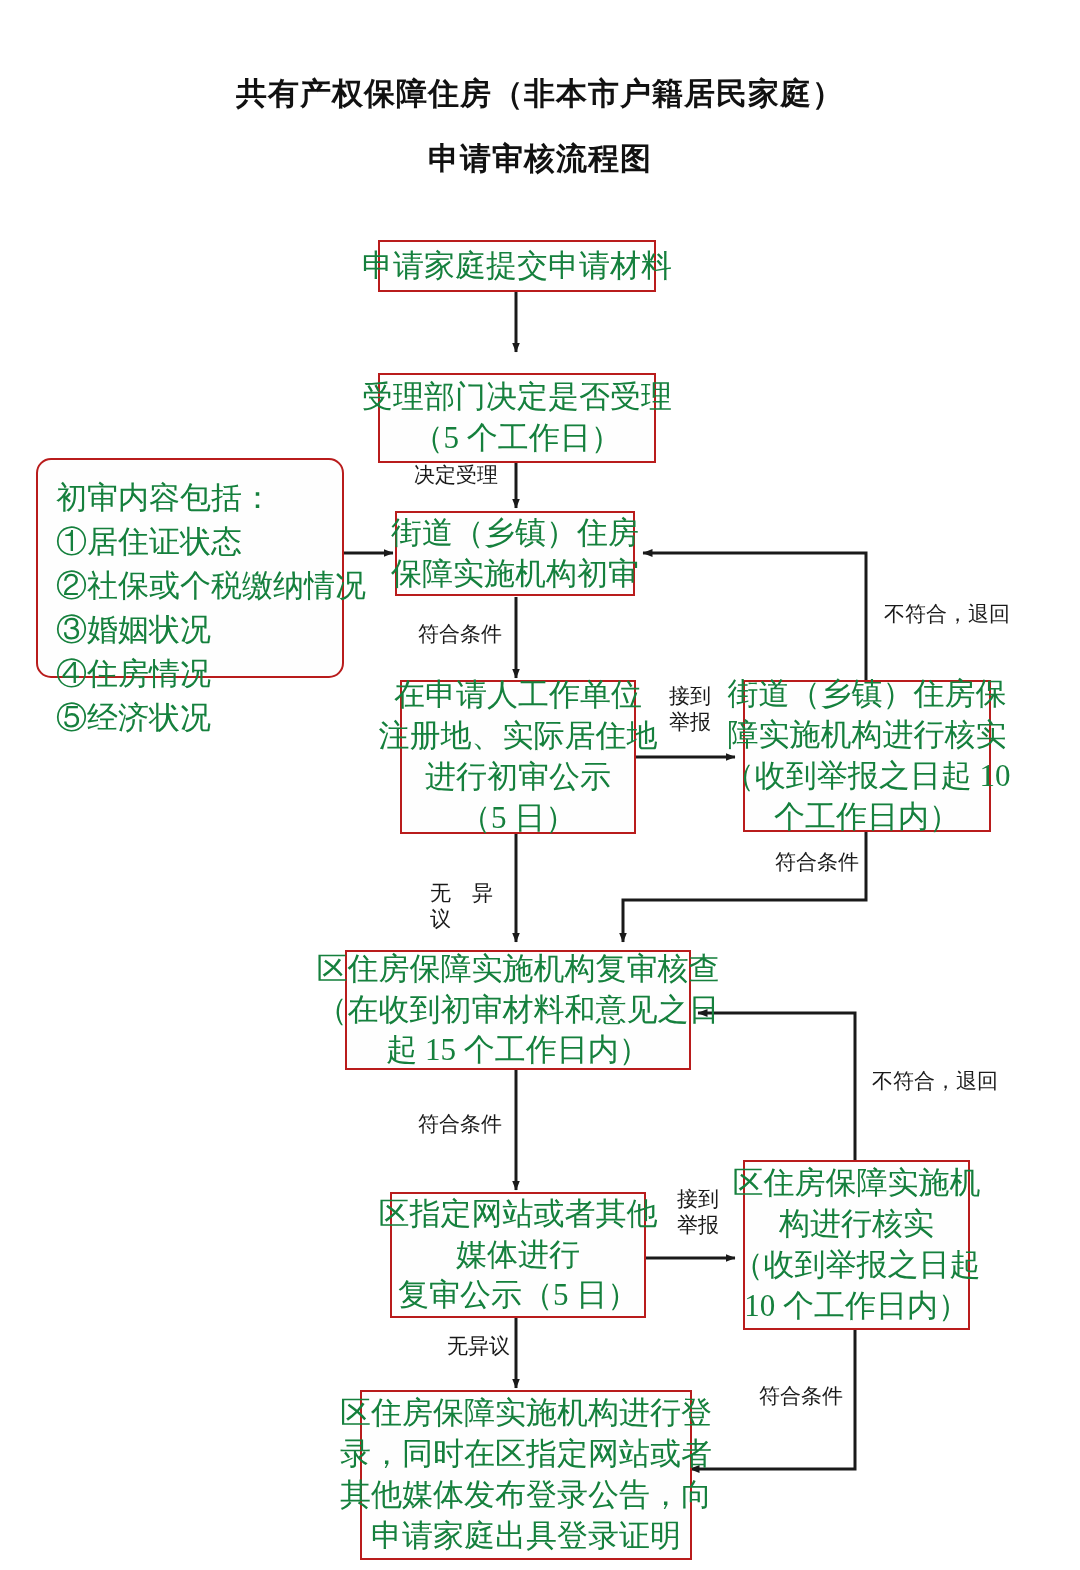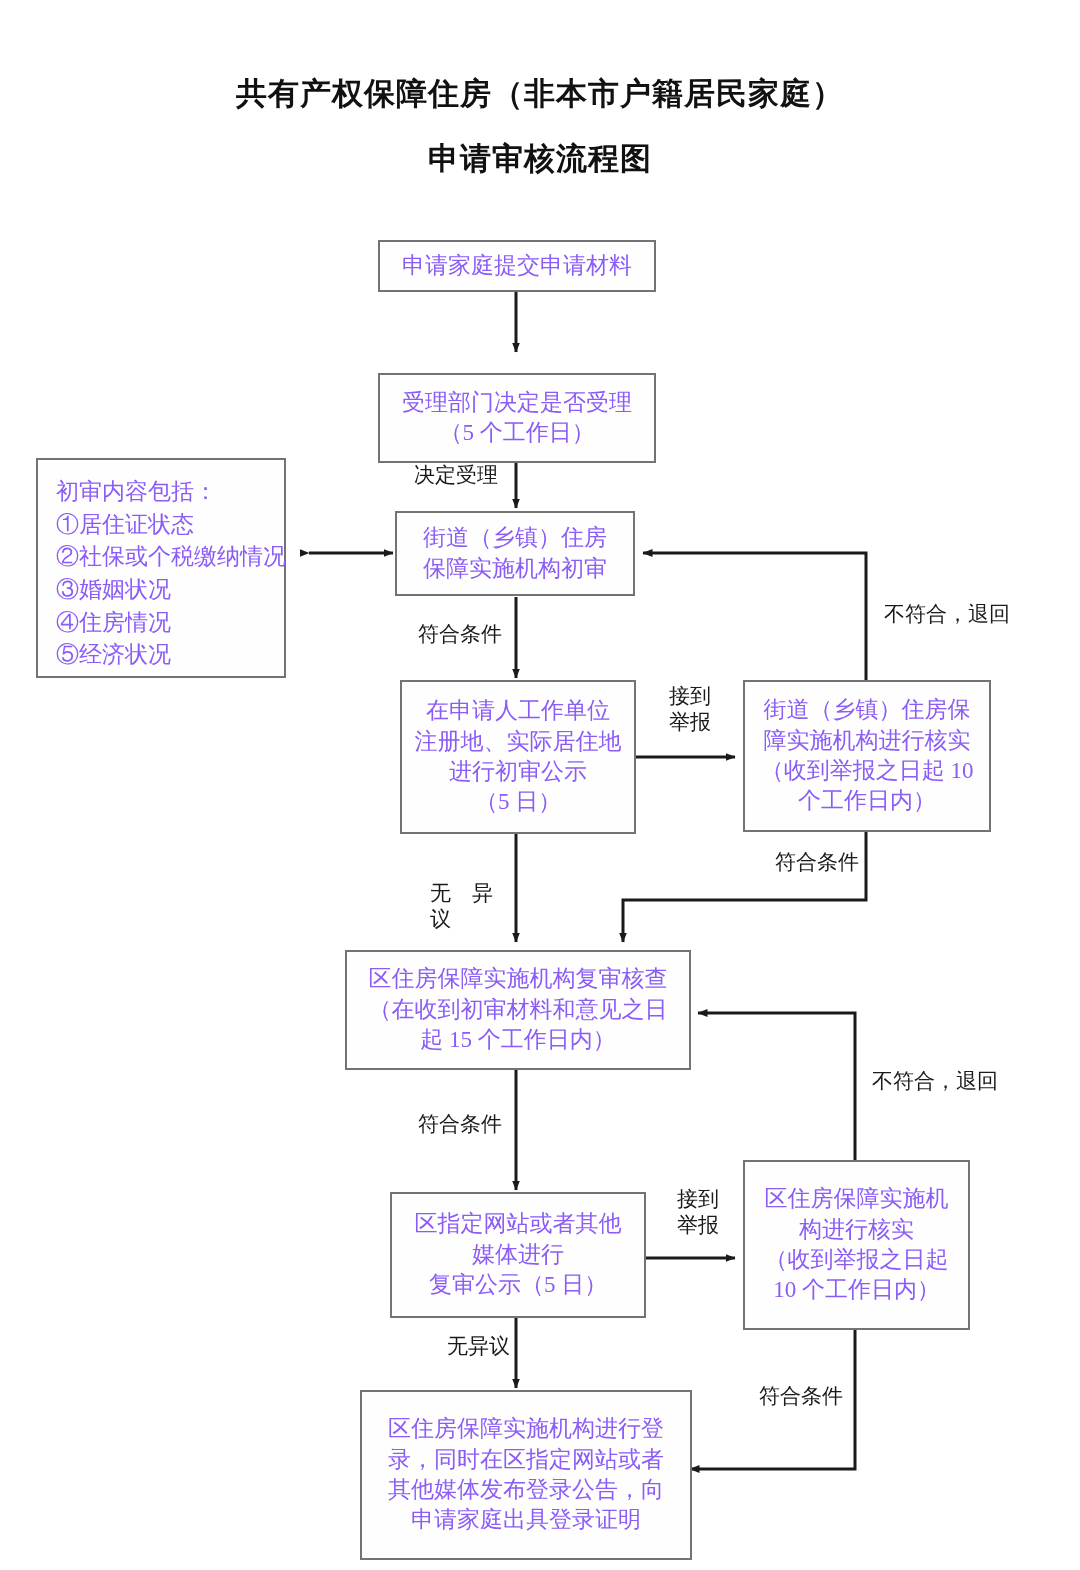--- a/index.html
+++ b/index.html
@@ -24,30 +24,30 @@
     letter-spacing:1px;
     line-height:1.0;
     color:#111;
   }
   .title-line.l2{margin-top:34px;}
 
   
   .node{
     position:absolute;
     box-sizing:border-box;
-    border:2px solid #737373;
+    border:2px solid #b91c1c;
     background:#fefefe;
     display:flex;
     flex-direction:column;
     align-items:center;
     justify-content:center;
     text-align:center;
-    font-size:23px;
+    font-size:31px;
     line-height:1.32;
-    color:#8b5cf6;
+    color:#15803d;
     padding:2px 6px;
   }
   .node .ln{display:block;white-space:nowrap;}
 
   .node.left-list{
     align-items:flex-start;
     text-align:left;
     justify-content:flex-start;
     padding:16px 0 14px 18px;
     line-height:1.42;
@@ -118,21 +118,21 @@
 
   <div class="node" style="left:378px;top:240px;width:278px;height:52px;">
     <span class="ln">申请家庭提交申请材料</span>
   </div>
 
   <div class="node" style="left:378px;top:373px;width:278px;height:90px;">
     <span class="ln">受理部门决定是否受理</span>
     <span class="ln">（5 个工作日）</span>
   </div>
 
-  <div class="node left-list" style="left:36px;top:458px;width:250px;height:220px;">
+  <div class="node left-list" style="left:36px;top:458px;width:308px;height:220px;border-radius:15px;">
     <span class="ln">初审内容包括：</span>
     <span class="ln">①居住证状态</span>
     <span class="ln">②社保或个税缴纳情况</span>
     <span class="ln">③婚姻状况</span>
     <span class="ln">④住房情况</span>
     <span class="ln">⑤经济状况</span>
   </div>
 
   <div class="node" style="left:395px;top:511px;width:240px;height:85px;">
     <span class="ln">街道（乡镇）住房</span>

